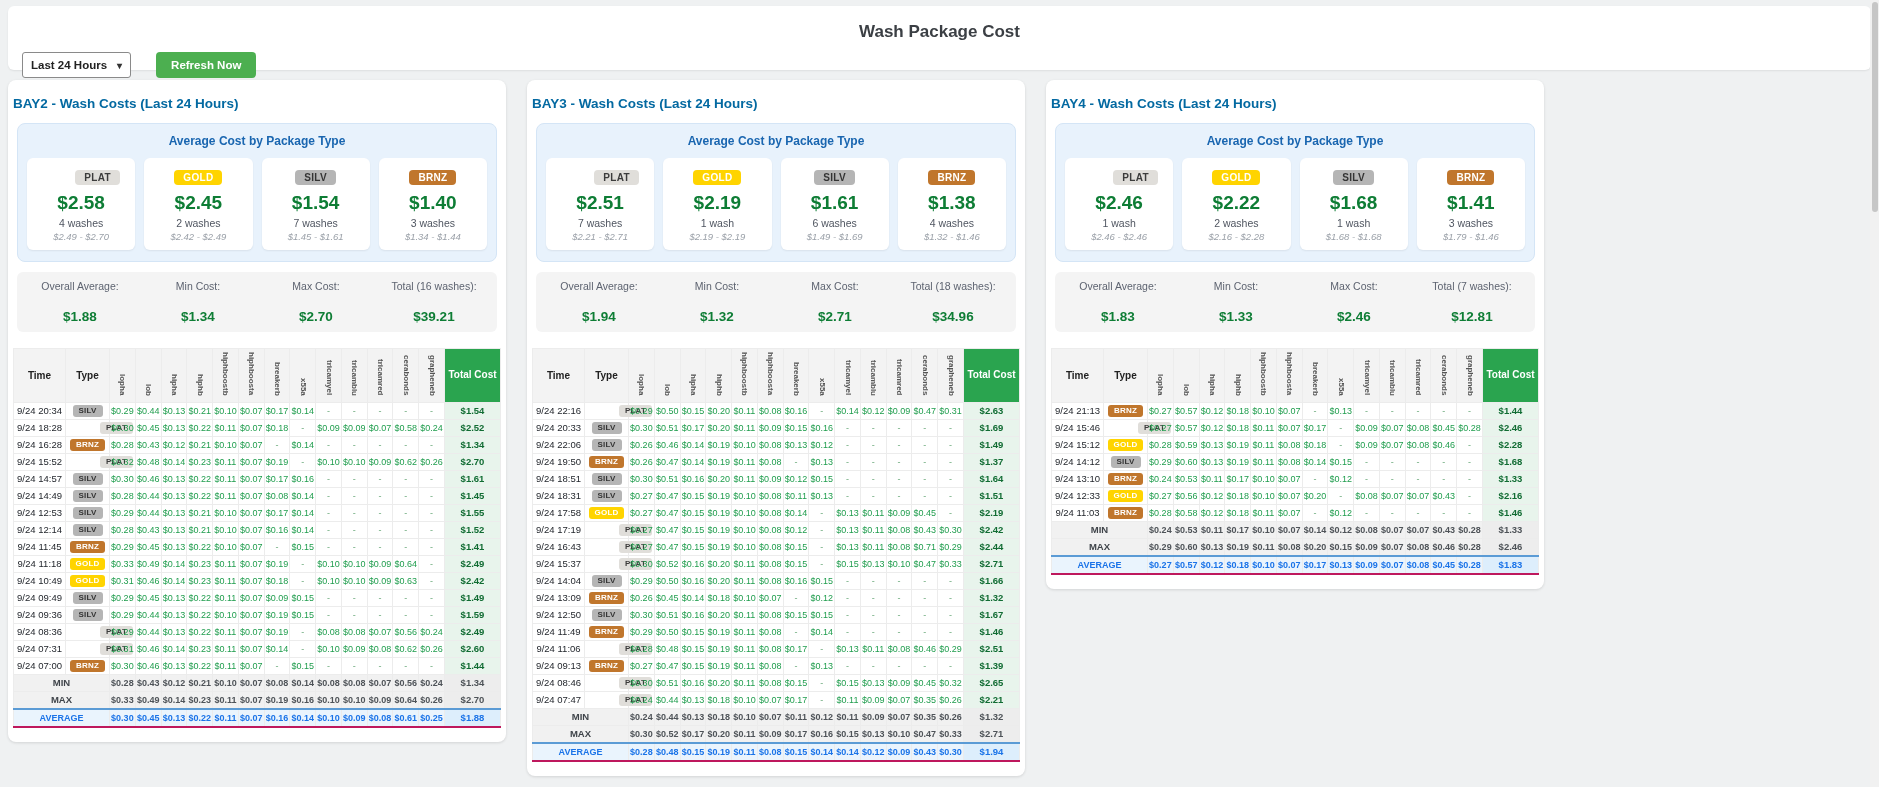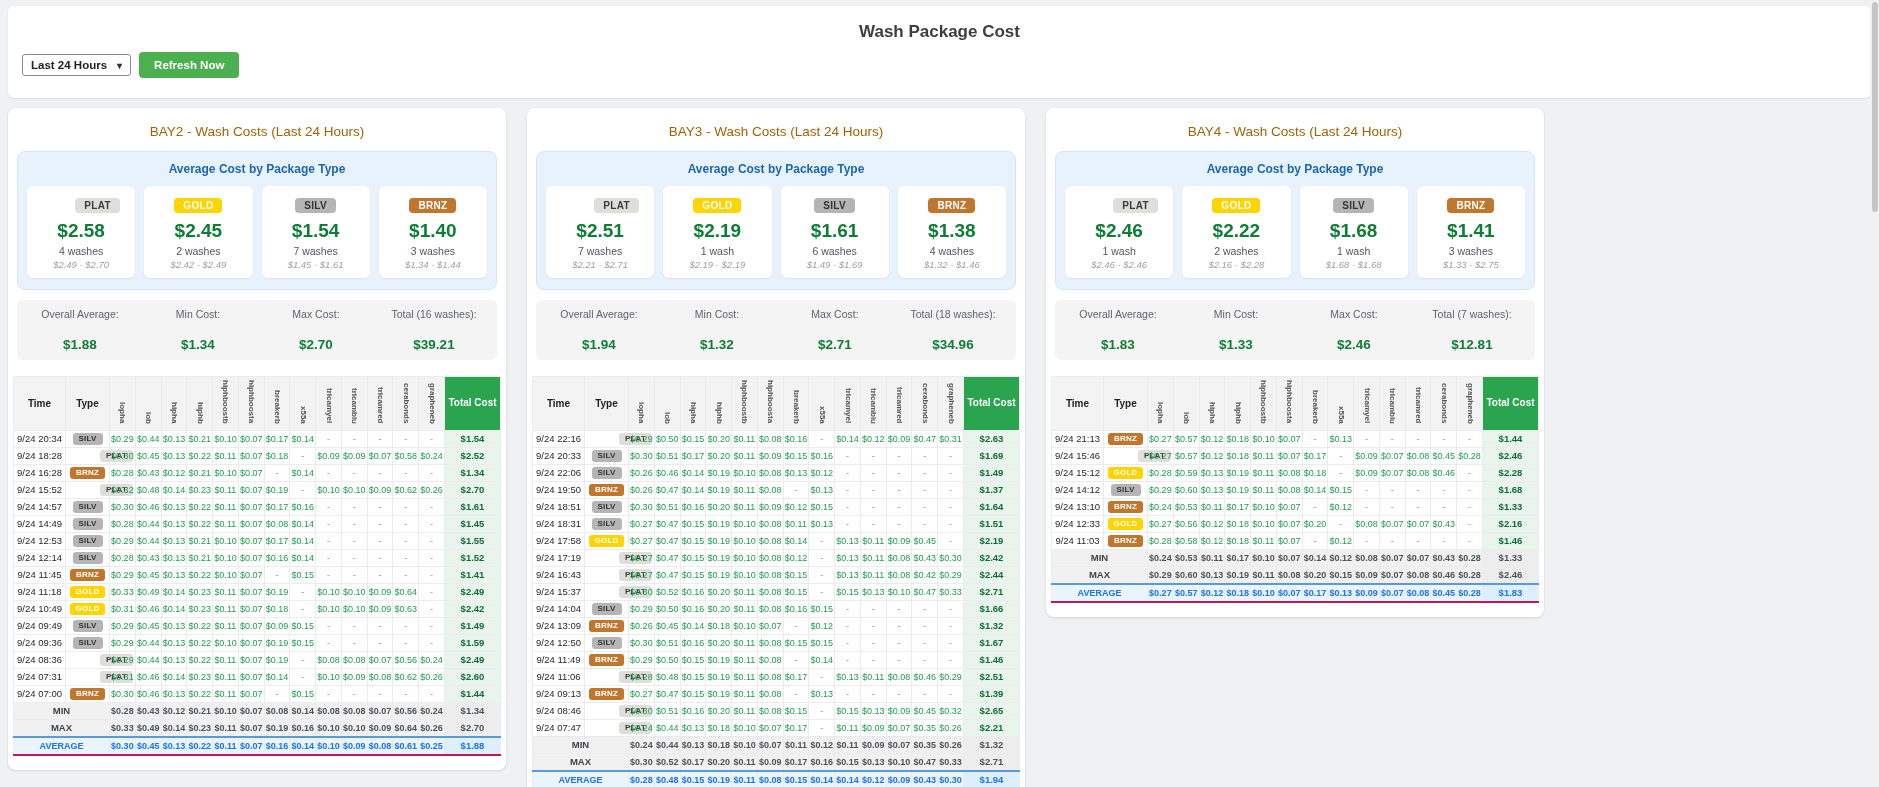--- a/index.html
+++ b/index.html
@@ -1,32 +1,32 @@
 <!DOCTYPE html>
 <html><head>
 <meta charset="utf-8">
 <style>
   * { box-sizing: border-box; margin: 0; padding: 0; }
   html,body { width:1879px; height:787px; overflow:hidden; background:#eff1f2;
               font-family:"Liberation Sans", sans-serif; }
   
   .topbar { background:#ffffff; margin:6px 8px 10px 8px; border-radius:6px;
-            box-shadow:0 1px 2px rgba(0,0,0,.08); padding:12px 14px 14px; position:relative; height:92px; }
+            box-shadow:0 1px 2px rgba(0,0,0,.08); padding:12px 14px 14px; position:relative; height:64px; }
   .topbar-title { text-align:center; font-size:17px; font-weight:bold; color:#3b3f44; margin-top:4px; }
-  .topbar-controls { position:absolute; left:14px; top:46px; display:flex; gap:8px; align-items:center; }
+  .topbar-controls { position:absolute; left:14px; top:46px; display:flex; gap:25px; }
   .select { border:1px solid #8a8a8a; border-radius:3px; background:#fff; padding:4px 8px;
             font-size:11.5px; font-weight:600; color:#222; display:flex; align-items:center; gap:10px; cursor:pointer; }
   .select .chev { font-size:10px; color:#333; }
   .refresh { background:#4caf50; color:#fff; border:none; border-radius:4px; font-weight:bold;
              font-size:11.5px; padding:7px 15px; cursor:pointer; font-family:inherit; }
   
   .panels { display:flex; gap:21px; padding:0 8px; align-items:flex-start; }
   .panel { width:498px; background:#fff; border-radius:8px; box-shadow:0 1px 3px rgba(0,0,0,.12);
            padding:12px 5px 14px; min-height:300px; }
-  .panel-title { text-align:center; font-size:13.5px; font-weight:normal; color:#a16207; margin:4px 0 12px; }
+  .panel-title { text-align:left; font-size:13.5px; font-weight:bold; color:#0369a1; margin:4px 0 12px; }
   .avgbox { background:#e8f2fc; border:1px solid #d4e5f6; border-radius:8px; margin:0 4px; padding:10px 9px 11px; }
   .avgbox-title { text-align:center; color:#1a66b0; font-weight:bold; font-size:12px; margin-bottom:10px; }
   .pkgrow { display:flex; gap:9px; }
   .pkg { flex:1; background:#fff; border-radius:6px; box-shadow:0 1px 2px rgba(0,0,0,.07);
          text-align:center; padding:9px 3px 8px; }
   .badge { display:inline-block; font-size:10px; font-weight:bold; padding:2px 9px; border-radius:4px; letter-spacing:.3px; }
   .b-plat { background:#e0deda; color:#3c3c3c;margin-left:33px; }
   .b-gold { background:#ffd400; color:#ffffff; }
   .b-silv { background:#b5b5b5; color:#343434; }
   .b-brnz { background:#c0762c; color:#ffffff; }
@@ -749,21 +749,21 @@
             <td class="val">$0.47</td>
             <td class="val">$0.15</td>
             <td class="val">$0.19</td>
             <td class="val">$0.10</td>
             <td class="val">$0.08</td>
             <td class="val">$0.15</td>
             <td class="val dash">-</td>
             <td class="val">$0.13</td>
             <td class="val">$0.11</td>
             <td class="val">$0.08</td>
-            <td class="val">$0.42</td>
+            <td class="val">$0.71</td>
             <td class="val">$0.29</td>
       <td class="tot">$2.44</td>
     </tr>
     <tr>
       <td class="time">9/24 15:37</td>
       <td class="typec"><span class="mini b-plat">PLAT</span></td>
       <td class="val">$0.30</td>
             <td class="val">$0.52</td>
             <td class="val">$0.16</td>
             <td class="val">$0.20</td>
@@ -996,21 +996,21 @@
     <div class="pkg">
       <span class="badge b-silv">SILV</span>
       <div class="price">$1.68</div>
       <div class="washes">1 wash</div>
       <div class="range">$1.68 - $1.68</div>
     </div>
     <div class="pkg">
       <span class="badge b-brnz">BRNZ</span>
       <div class="price">$1.41</div>
       <div class="washes">3 washes</div>
-      <div class="range">$1.33 - $2.75</div>
+      <div class="range">$1.79 - $1.46</div>
     </div>
         </div>
     </div>
     <div class="stats">
     <div class="stat">
       <div class="stat-label">Overall Average:</div>
       <div class="stat-value">$1.83</div>
     </div>
     <div class="stat">
       <div class="stat-label">Min Cost:</div>

